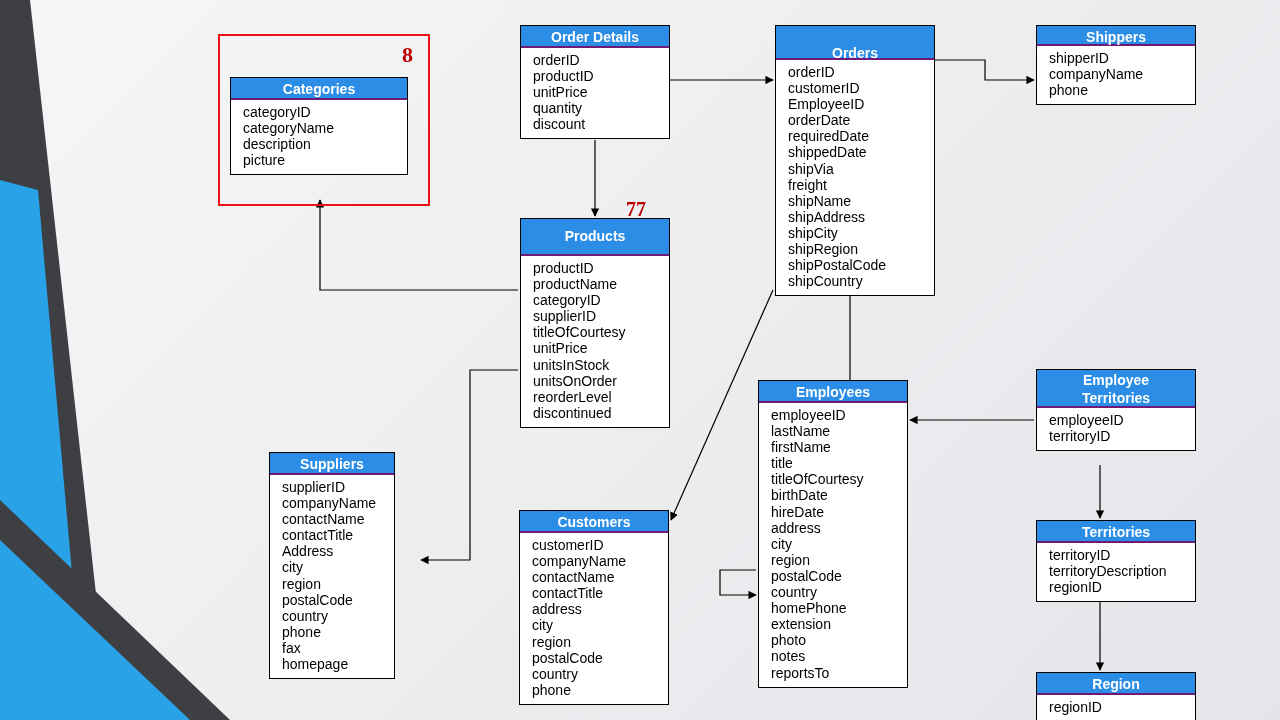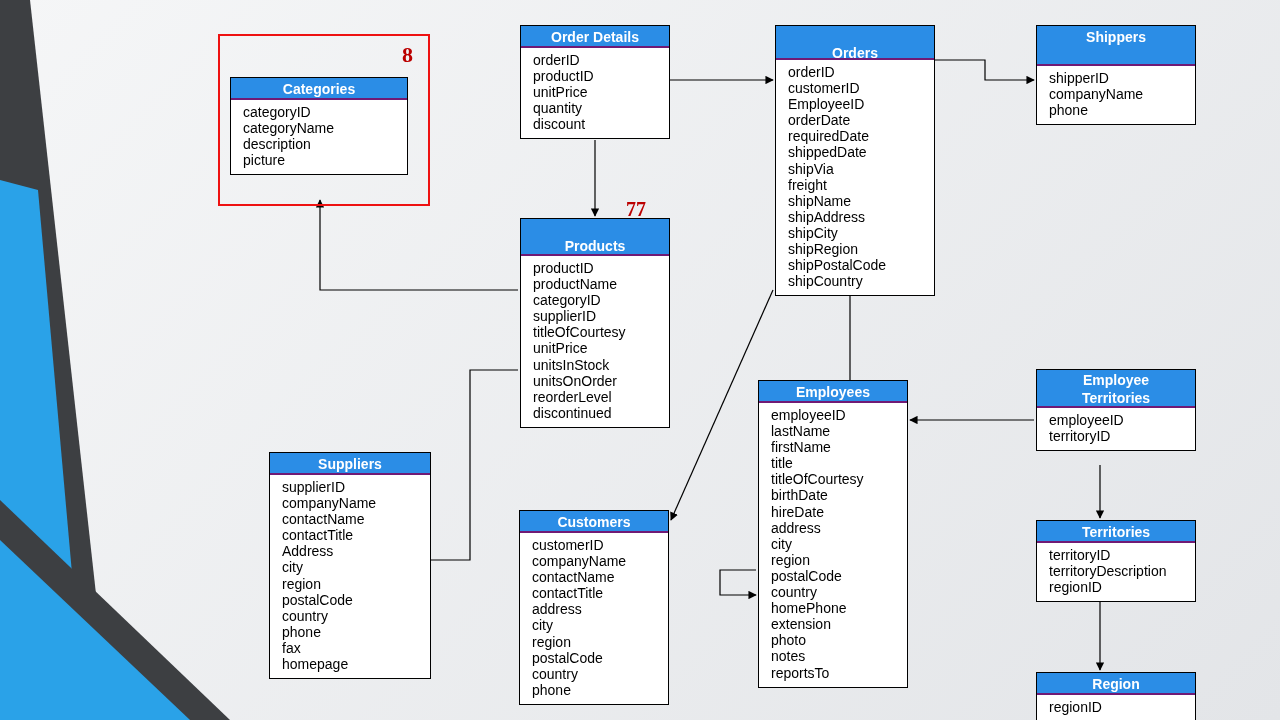--- a/index.html
+++ b/index.html
@@ -96,43 +96,43 @@
         <div>freight</div>
         <div>shipName</div>
         <div>shipAddress</div>
         <div>shipCity</div>
         <div>shipRegion</div>
         <div>shipPostalCode</div>
         <div>shipCountry</div>
       </div>
     </div>
     <div class="entity" style="left: 1036px; top: 25px; width: 160px;">
-      <div class="hdr" style="height: 40px; line-height: 22px; font-size: 14px; padding: 0px;">Shippers</div>
+      <div class="hdr" style="height: 20px; line-height: 22px; font-size: 14px; padding: 0px;">Shippers</div>
       <div class="cols" style="font-size: 14px;">
         <div>shipperID</div>
         <div>companyName</div>
         <div>phone</div>
       </div>
     </div>
     <div class="entity" style="left: 520px; top: 218px; width: 150px;">
-      <div class="hdr" style="height: 37px; line-height: 22px; font-size: 14px; padding: 16px;">Products</div>
+      <div class="hdr" style="height: 37px; line-height: 22px; font-size: 14px; padding: 6px;">Products</div>
       <div class="cols" style="font-size: 14px;">
         <div>productID</div>
         <div>productName</div>
         <div>categoryID</div>
         <div>supplierID</div>
         <div>titleOfCourtesy</div>
         <div>unitPrice</div>
         <div>unitsInStock</div>
         <div>unitsOnOrder</div>
         <div>reorderLevel</div>
         <div>discontinued</div>
       </div>
     </div>
-    <div class="entity" style="left: 269px; top: 452px; width: 162px;">
+    <div class="entity" style="left: 269px; top: 452px; width: 126px;">
       <div class="hdr" style="height: 22px; line-height: 22px; font-size: 14px; padding: 0px;">Suppliers</div>
       <div class="cols" style="font-size: 14px;">
         <div>supplierID</div>
         <div>companyName</div>
         <div>contactName</div>
         <div>contactTitle</div>
         <div>Address</div>
         <div>city</div>
         <div>region</div>
         <div>postalCode</div>

